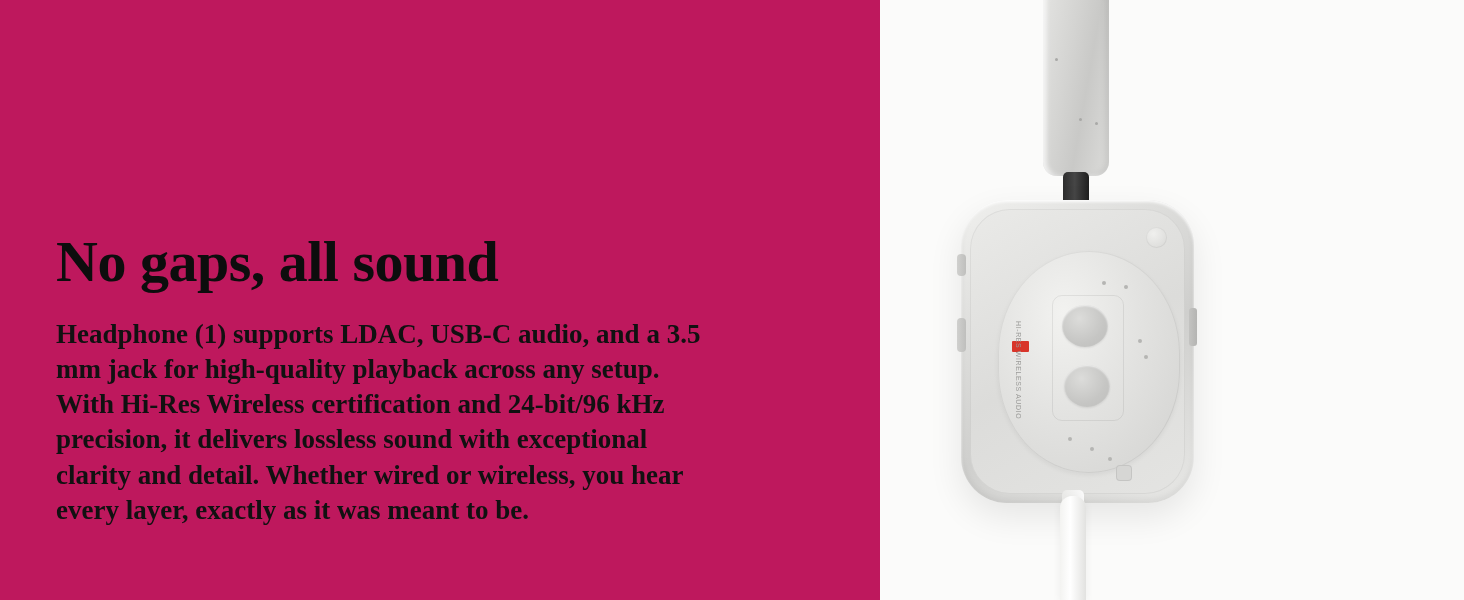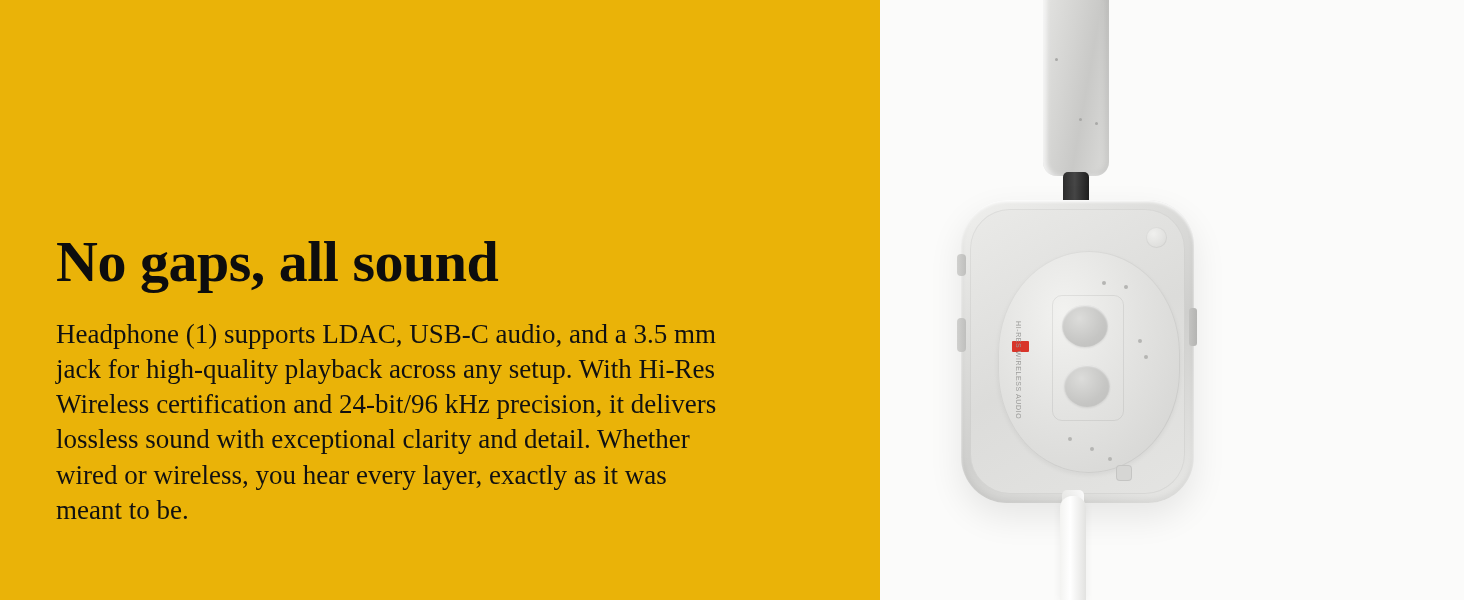--- a/index.html
+++ b/index.html
@@ -4,21 +4,21 @@
 <style>
   html, body {
     margin: 0;
     padding: 0;
     background: #ffffff;
   }
   .stage {
     position: relative;
     width: 1464px;
     height: 600px;
-    background: #eab308;
+    background: #be185d;
     overflow: hidden;
     font-family: "Liberation Serif", serif;
   }
 
   
   .copy {
     position: absolute;
     left: 56px;
     top: 232px;
     width: 680px;
@@ -28,21 +28,21 @@
     font-weight: 700;
     font-size: 58px;
     line-height: 1.02;
     letter-spacing: -0.5px;
     color: #0d0d0d;
     margin: 0 0 26px 0;
     white-space: nowrap;
   }
   .body-copy {
     font-family: "Liberation Serif", serif;
-    font-weight: 400;
+    font-weight: 700;
     font-size: 27px;
     line-height: 1.30;
     color: #111111;
     margin: 0;
     max-width: 665px;
   }
 
   
   .photo {
     position: absolute;

